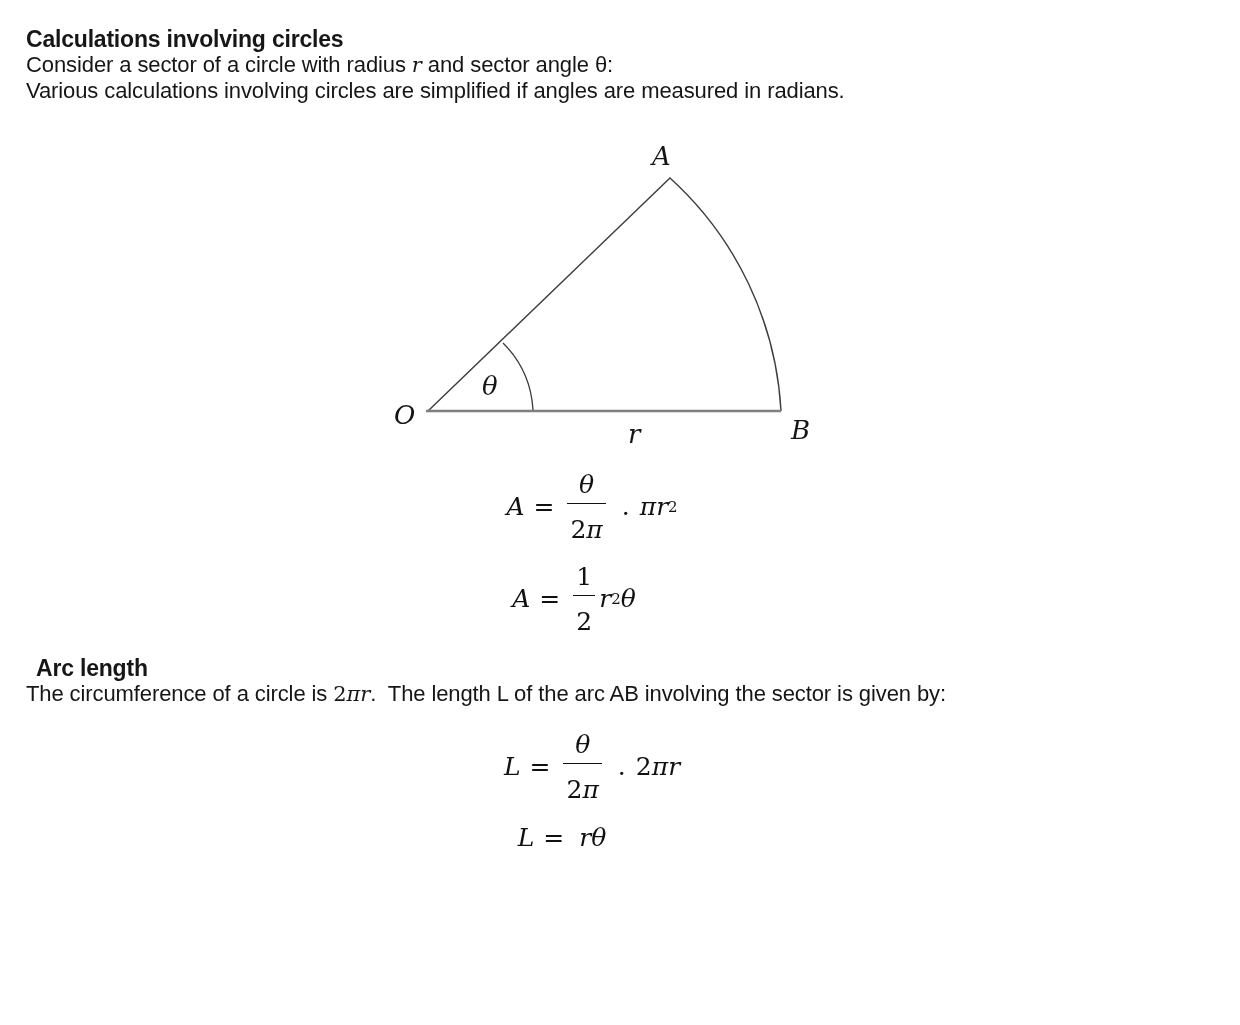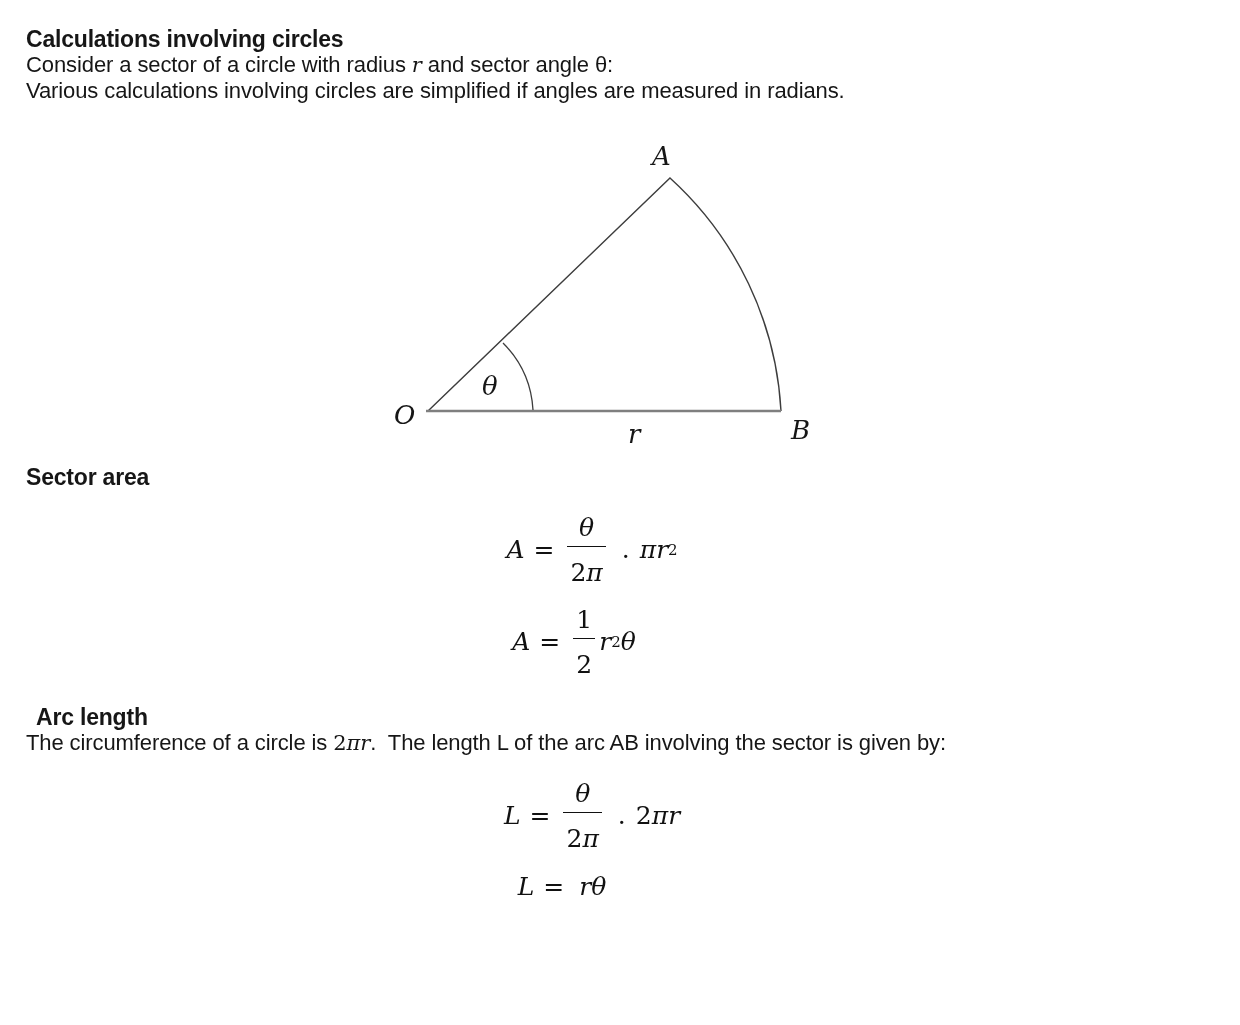--- a/index.html
+++ b/index.html
@@ -20,21 +20,21 @@
   .heading {
     font-size: 23px;
     font-weight: 700;
     line-height: 26px;
     margin: 0;
     padding-left: 26px;
     letter-spacing: -0.2px;
   }
   .h-title   { padding-top: 26px; }
   .h-sector  { margin-top: 17px; }
-  .h-arc     { margin-top: 26px; padding-left: 36px; }
+  .h-arc     { margin-top: 20px; padding-left: 36px; }
   p.body-text {
     font-size: 22px;
     line-height: 26px;
     margin: 0;
     padding-left: 26px;
     white-space: pre-wrap;
     letter-spacing: -0.1px;
   }
   .p1 { margin-top: 30px; }
   .p2 { margin-top: 29px; }
@@ -123,21 +123,20 @@
 
       <path d="M 123 206 A 103 103 0 0 1 153 273" fill="none" stroke="#3d3d3d" stroke-width="1.3"></path>
       <text class="dlabel" x="14" y="287">O</text>
       <text class="dlabel" x="272" y="28">A</text>
       <text class="dlabel" x="411" y="302">B</text>
       <text class="dlabel" x="102" y="258">θ</text>
       <text class="dlabel" x="248" y="306">r</text>
     </svg>
   </div>
 
-  <h2 class="heading h-sector">Sector area</h2>
 
 
   <div class="formula f-sect-1">
     <span>A</span>
     <span class="eq">=</span>
     <span class="frac">
       <span class="num">θ</span>
       <span class="den"><span class="digit">2</span><span>π</span></span>
     </span>
     <span class="dot">.</span>

